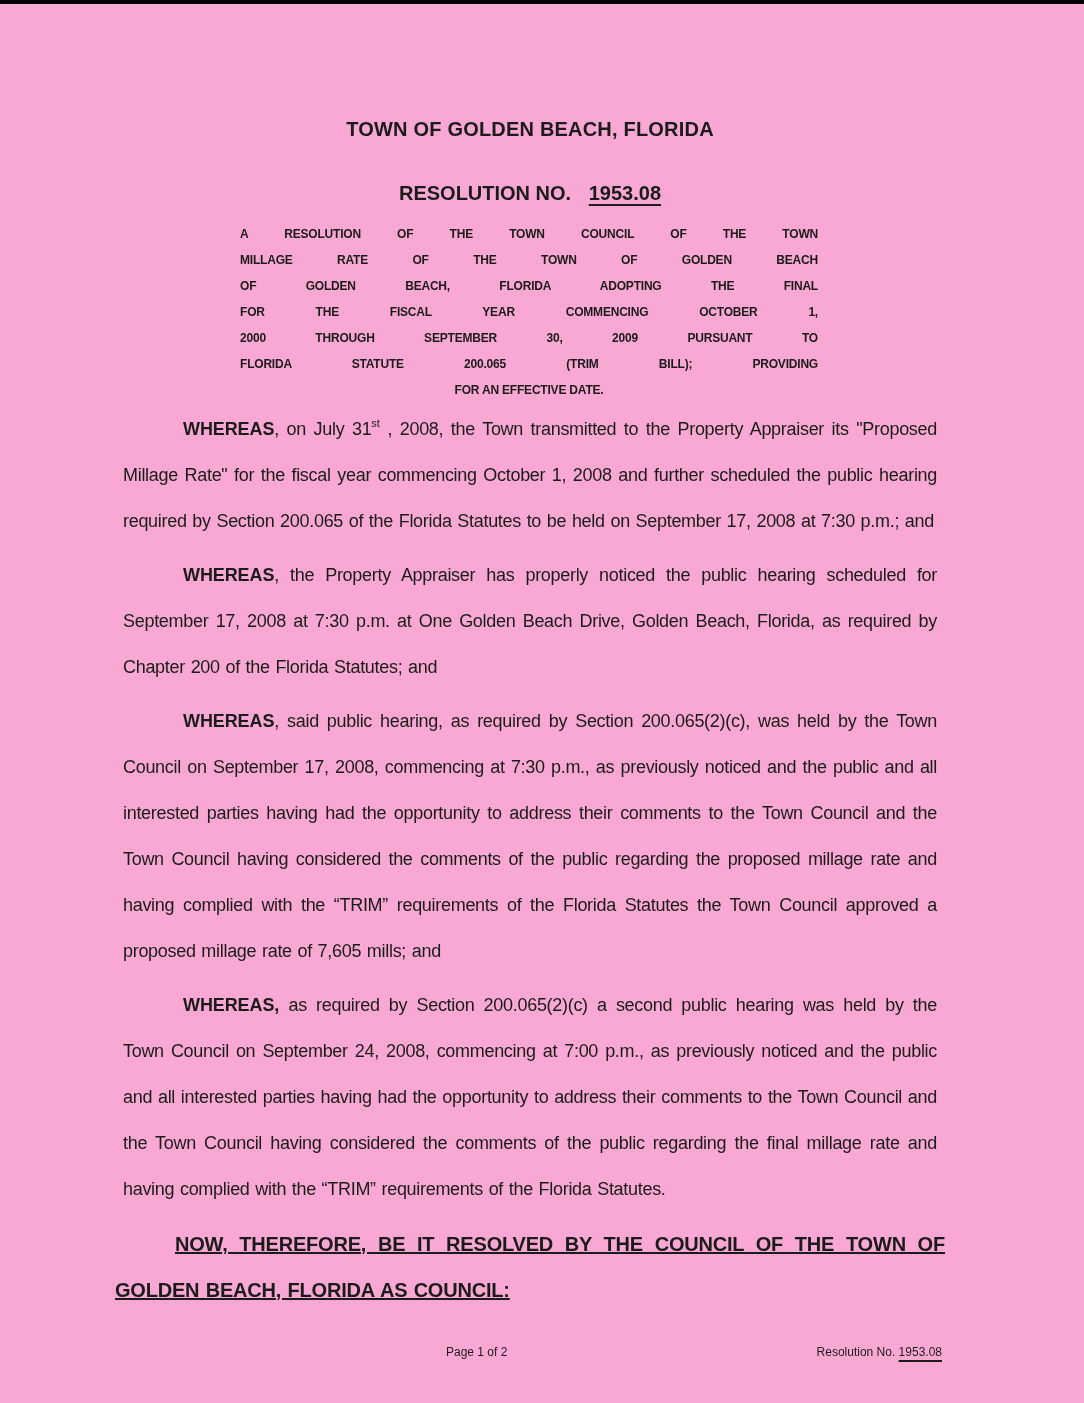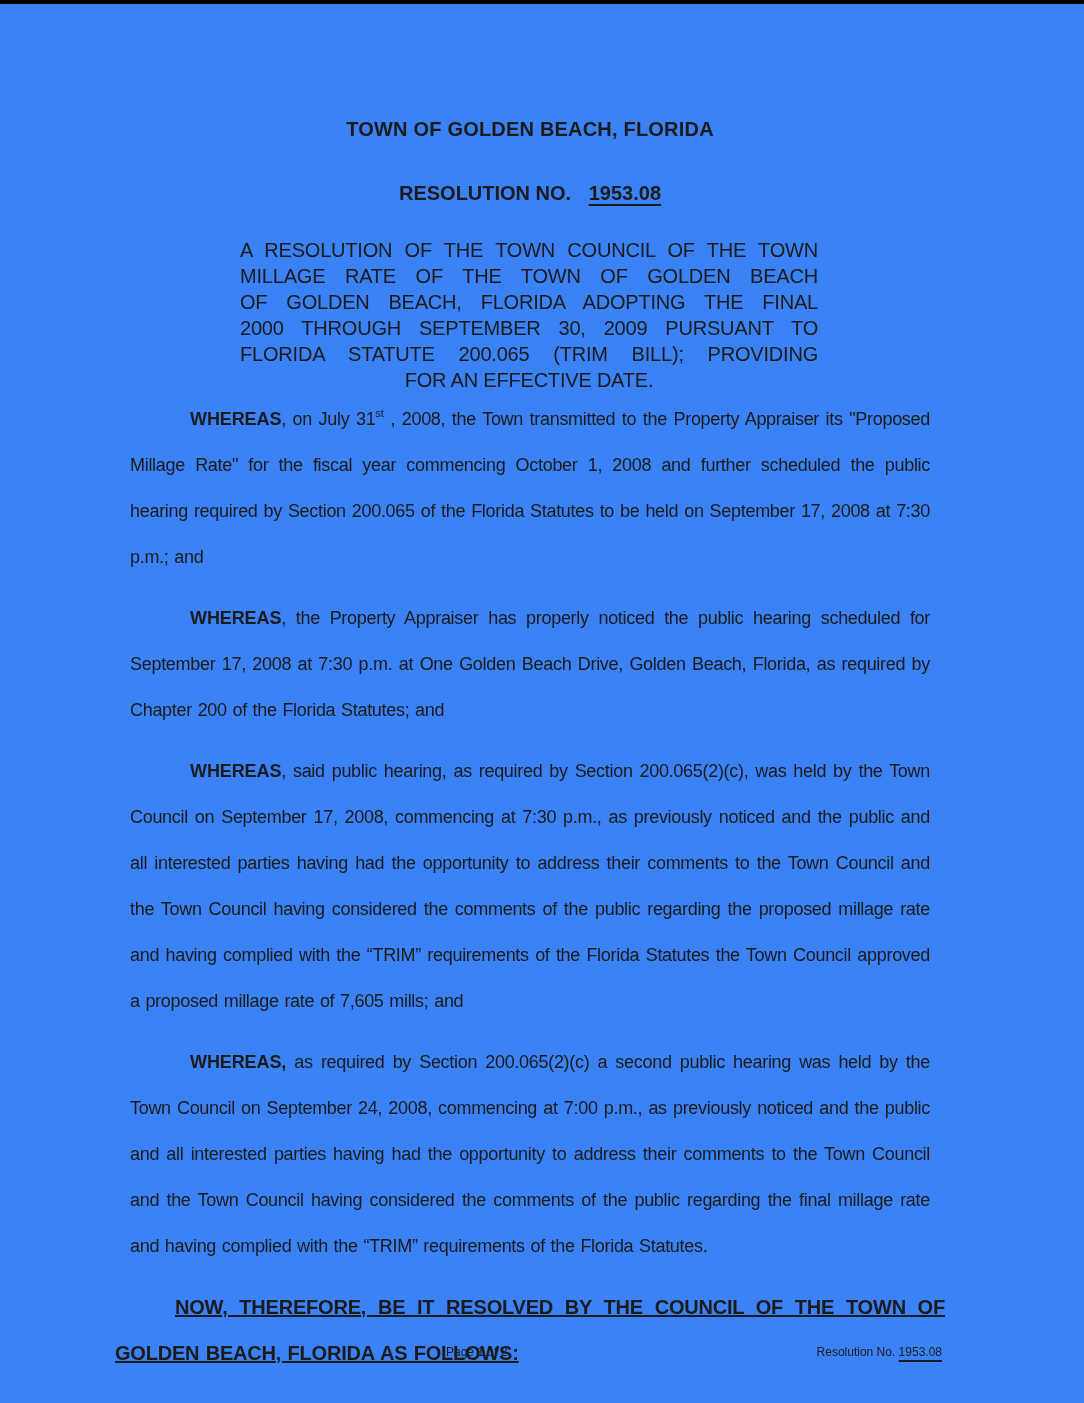--- a/index.html
+++ b/index.html
@@ -1,20 +1,20 @@
 <!DOCTYPE html>
 <html><head>
 <meta charset="utf-8">
 <style>
   html, body { margin: 0; padding: 0; background: #888; }
   .page {
     position: relative;
     width: 1084px;
     height: 1403px;
-    background: #3b82f6;
+    background: #f9a8d4;
     font-family: "Liberation Sans", "DejaVu Sans", sans-serif;
     color: #1b1b1b;
     overflow: hidden;
   }
   .scan-bar {
     position: absolute;
     top: 0; left: 0;
     width: 100%; height: 4px;
     background: #000000;
   }
@@ -40,36 +40,36 @@
     line-height: 24px;
     font-weight: bold;
   }
   .res-line .num {
     margin-left: 12px;
     text-decoration: underline;
     text-decoration-thickness: 2px;
     text-underline-offset: 4px;
   }
   .heading-block {
-    margin: 32px 0 0 125px;
+    margin: 16px 0 0 125px;
     width: 578px;
-    font-size: 20px;
-    font-weight: normal;
+    font-size: 12px;
+    font-weight: bold;
     letter-spacing: -0.2px;
   }
   .jline {
     text-align: justify;
     line-height: 26px;
     height: 26px;
     overflow: hidden;
   }
   .jline::after { content: ""; display: inline-block; width: 100%; height: 0; }
   .lline { text-align: center; line-height: 26px; height: 26px; }
   .body-para {
-    margin: 15px;
+    margin: 8px;
     font-size: 18px;
     line-height: 46px;
     text-align: justify;
     text-indent: 60px;
     letter-spacing: -0.3px;
     word-spacing: 1px;
   }
   .body-para.first { margin-top: 3px; }
   .body-para strong { letter-spacing: -0.1px; }
   sup.ord {
@@ -124,20 +124,21 @@
 
     <div class="res-line">
       <span>RESOLUTION NO.</span>
       <span class="num">1953.08</span>
     </div>
 
     <div class="heading-block">
       <div class="jline">A RESOLUTION OF THE TOWN COUNCIL OF THE TOWN</div>
       <div class="jline">MILLAGE RATE OF THE TOWN OF GOLDEN BEACH</div>
       <div class="jline">OF GOLDEN BEACH, FLORIDA ADOPTING THE FINAL</div>
+      <div class="jline">FOR THE FISCAL YEAR COMMENCING OCTOBER 1,</div>
       <div class="jline">2000 THROUGH SEPTEMBER 30, 2009 PURSUANT TO</div>
       <div class="jline">FLORIDA STATUTE 200.065 (TRIM BILL); PROVIDING</div>
       <div class="lline">FOR AN EFFECTIVE DATE.</div>
     </div>
 
     <p class="body-para first">
       <strong>WHEREAS</strong><span>, on July 31</span><sup class="ord">st</sup><span> , 2008, the Town transmitted to the Property Appraiser its "Proposed Millage Rate" for the fiscal year commencing October 1, 2008 and further scheduled the public hearing required by Section 200.065 of the Florida Statutes to be held on September 17, 2008 at 7:30 p.m.; and</span>
     </p>
 
     <p class="body-para">
@@ -147,21 +148,21 @@
     <p class="body-para">
       <strong>WHEREAS</strong><span>, said public hearing, as required by Section 200.065(2)(c), was held by the Town Council on September 17, 2008, commencing at 7:30 p.m., as previously noticed and the public and all interested parties having had the opportunity to address their comments to the Town Council and the Town Council having considered the comments of the public regarding the proposed millage rate and having complied with the “TRIM” requirements of the Florida Statutes the Town Council approved a proposed millage rate of 7,605 mills; and</span>
     </p>
 
     <p class="body-para">
       <strong>WHEREAS,</strong><span> as required by Section 200.065(2)(c) a second public hearing was held by the Town Council on September 24, 2008, commencing at 7:00 p.m., as previously noticed and the public and all interested parties having had the opportunity to address their comments to the Town Council and the Town Council having considered the comments of the public regarding the final millage rate and having complied with the “TRIM” requirements of the Florida Statutes.</span>
     </p>
 
     <div class="resolved">
       <div class="rjline">NOW, THEREFORE, BE IT RESOLVED BY THE COUNCIL OF THE TOWN OF</div>
-      <div class="rlline">GOLDEN BEACH, FLORIDA AS FOLLOWS:</div>
+      <div class="rlline">GOLDEN BEACH, FLORIDA AS COUNCIL:</div>
     </div>
 
   </div>
 
   <div class="footer">
     <span class="page-num">Page 1 of 2</span>
     <span class="res-ref">
       <span>Resolution No.</span>
       <span class="num">1953.08</span>
     </span>

